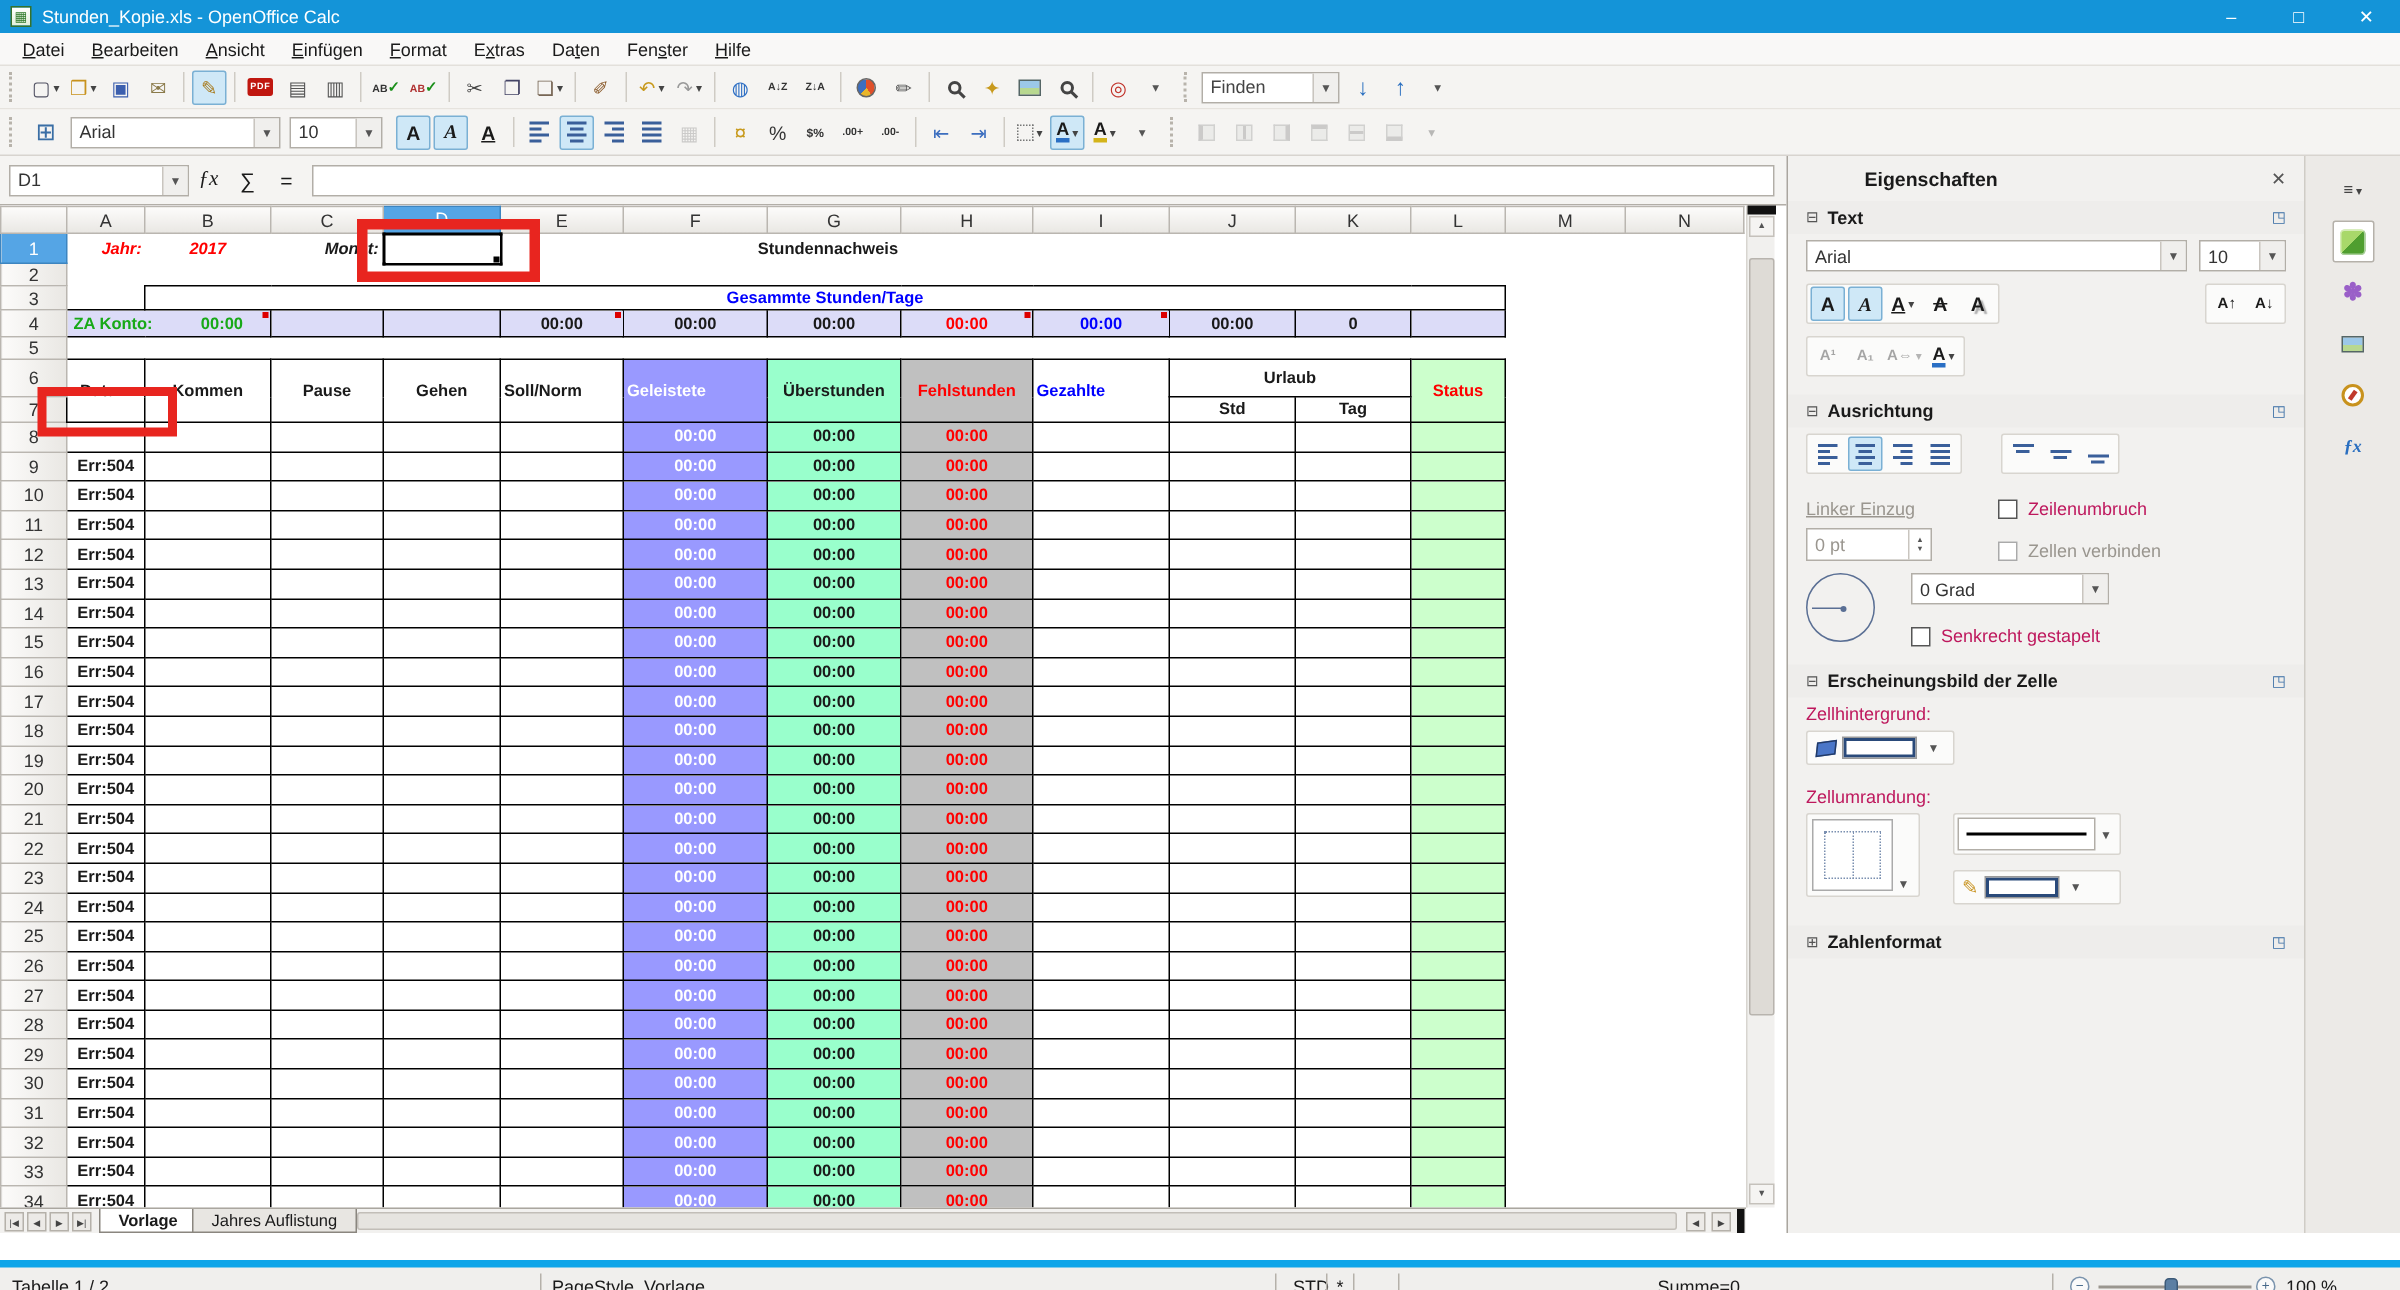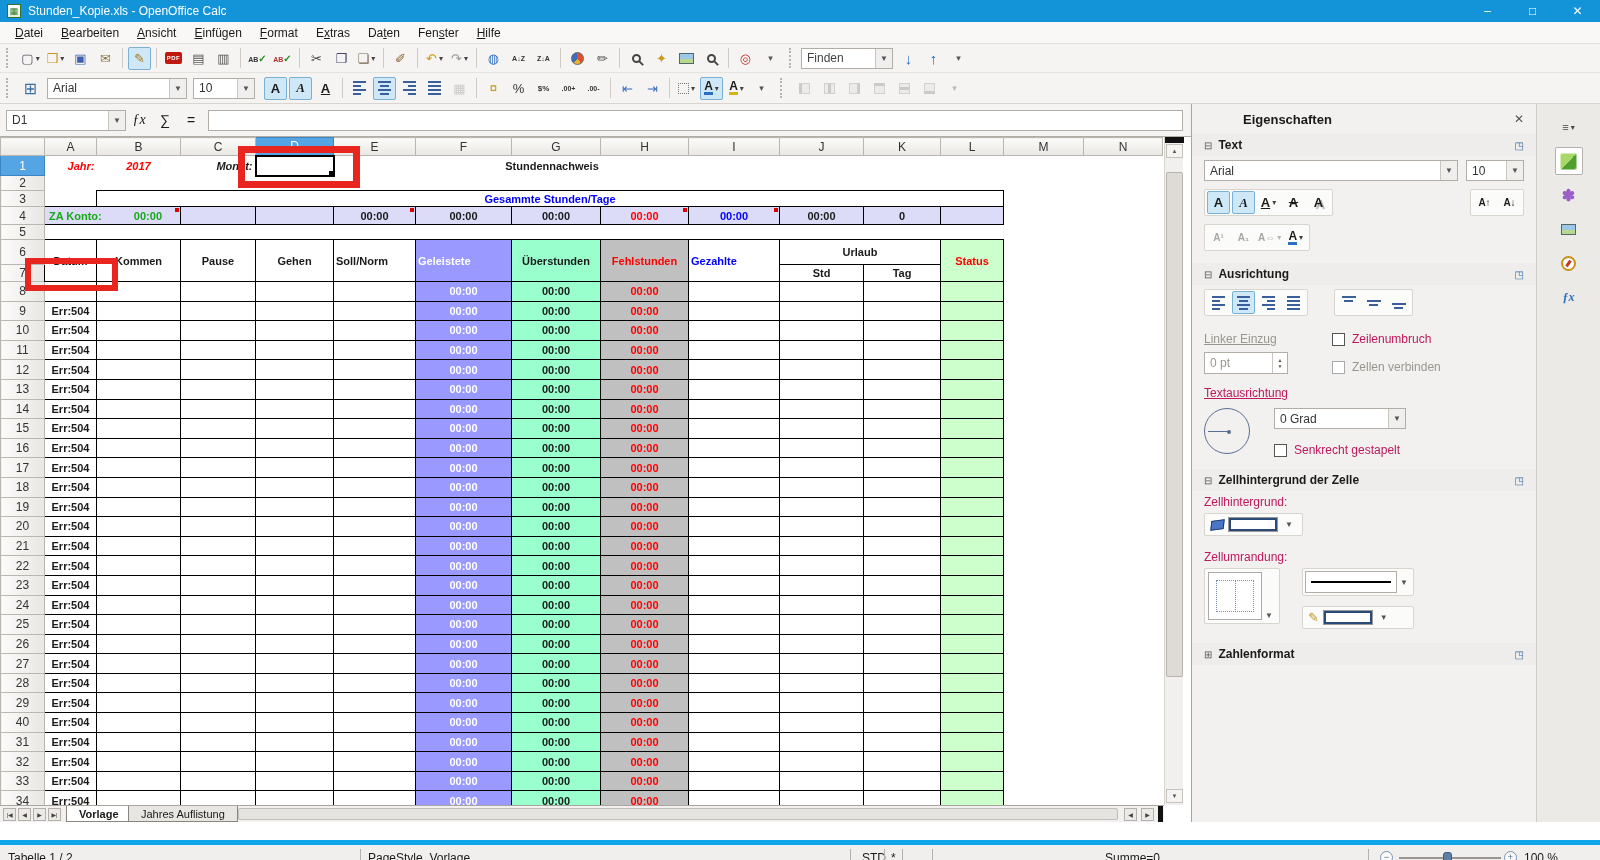--- a/index.html
+++ b/index.html
@@ -942,21 +942,21 @@
           <td class="bd b ctr mint">00:00</td>
           <td class="bd b ctr grayc redtx">00:00</td>
           <td class="bd"></td>
           <td class="bd"></td>
           <td class="bd"></td>
           <td class="bd greenc"></td>
           <td></td>
           <td></td>
         </tr>
         <tr style="height: 19.6px;">
-          <td class="rh">40</td>
+          <td class="rh">30</td>
           <td class="bd b ctr hdr12">Err:504</td>
           <td class="bd"></td>
           <td class="bd"></td>
           <td class="bd"></td>
           <td class="bd"></td>
           <td class="bd b ctr purple">00:00</td>
           <td class="bd b ctr mint">00:00</td>
           <td class="bd b ctr grayc redtx">00:00</td>
           <td class="bd"></td>
           <td class="bd"></td>
@@ -1221,40 +1221,37 @@
       <div style="display:flex;align-items:center;gap:7px;">
         <span class="cb"></span>
         <span class="sb-label">Zeilenumbruch</span>
       </div>
       <div style="display:flex;align-items:center;gap:7px;margin-top:14px;">
         <span class="cb gray"></span>
         <span class="sb-label" style="color:#9a968f;">Zellen verbinden</span>
       </div>
     </div>
   </div>
-  <div class="sb-row" style="margin-top:4px;">
-    <span class="sb-label" style="text-decoration:underline;">Textausrichtung</span>
-  </div>
   <div class="sb-row" style="align-items:flex-start;">
     <span class="dial"></span>
     <div style="margin-left:16px;">
       <span class="combo" style="width:132px;">
         <span>0 Grad</span>
         <span class="dda">▼</span>
       </span>
       <div style="display:flex;align-items:center;gap:7px;margin-top:14px;">
         <span class="cb"></span>
         <span class="sb-label">Senkrecht gestapelt</span>
       </div>
     </div>
   </div>
 
   <div class="sb-sec-h" style="margin-top:8px;">
     <span class="boxi">⊟</span>
-    <span class="t">Zellhintergrund der Zelle</span>
+    <span class="t">Erscheinungsbild der Zelle</span>
     <span class="launcher">◳</span>
   </div>
   <div class="sb-row" style="padding-bottom:0;">
     <span class="sb-label">Zellhintergrund:</span>
   </div>
   <div class="sb-row">
     <span class="btn-group" style="padding:4px 6px;gap:5px;">
       <span class="bucket"></span>
       <span class="swatch"></span>
       <span class="ddbtn">▼</span>

